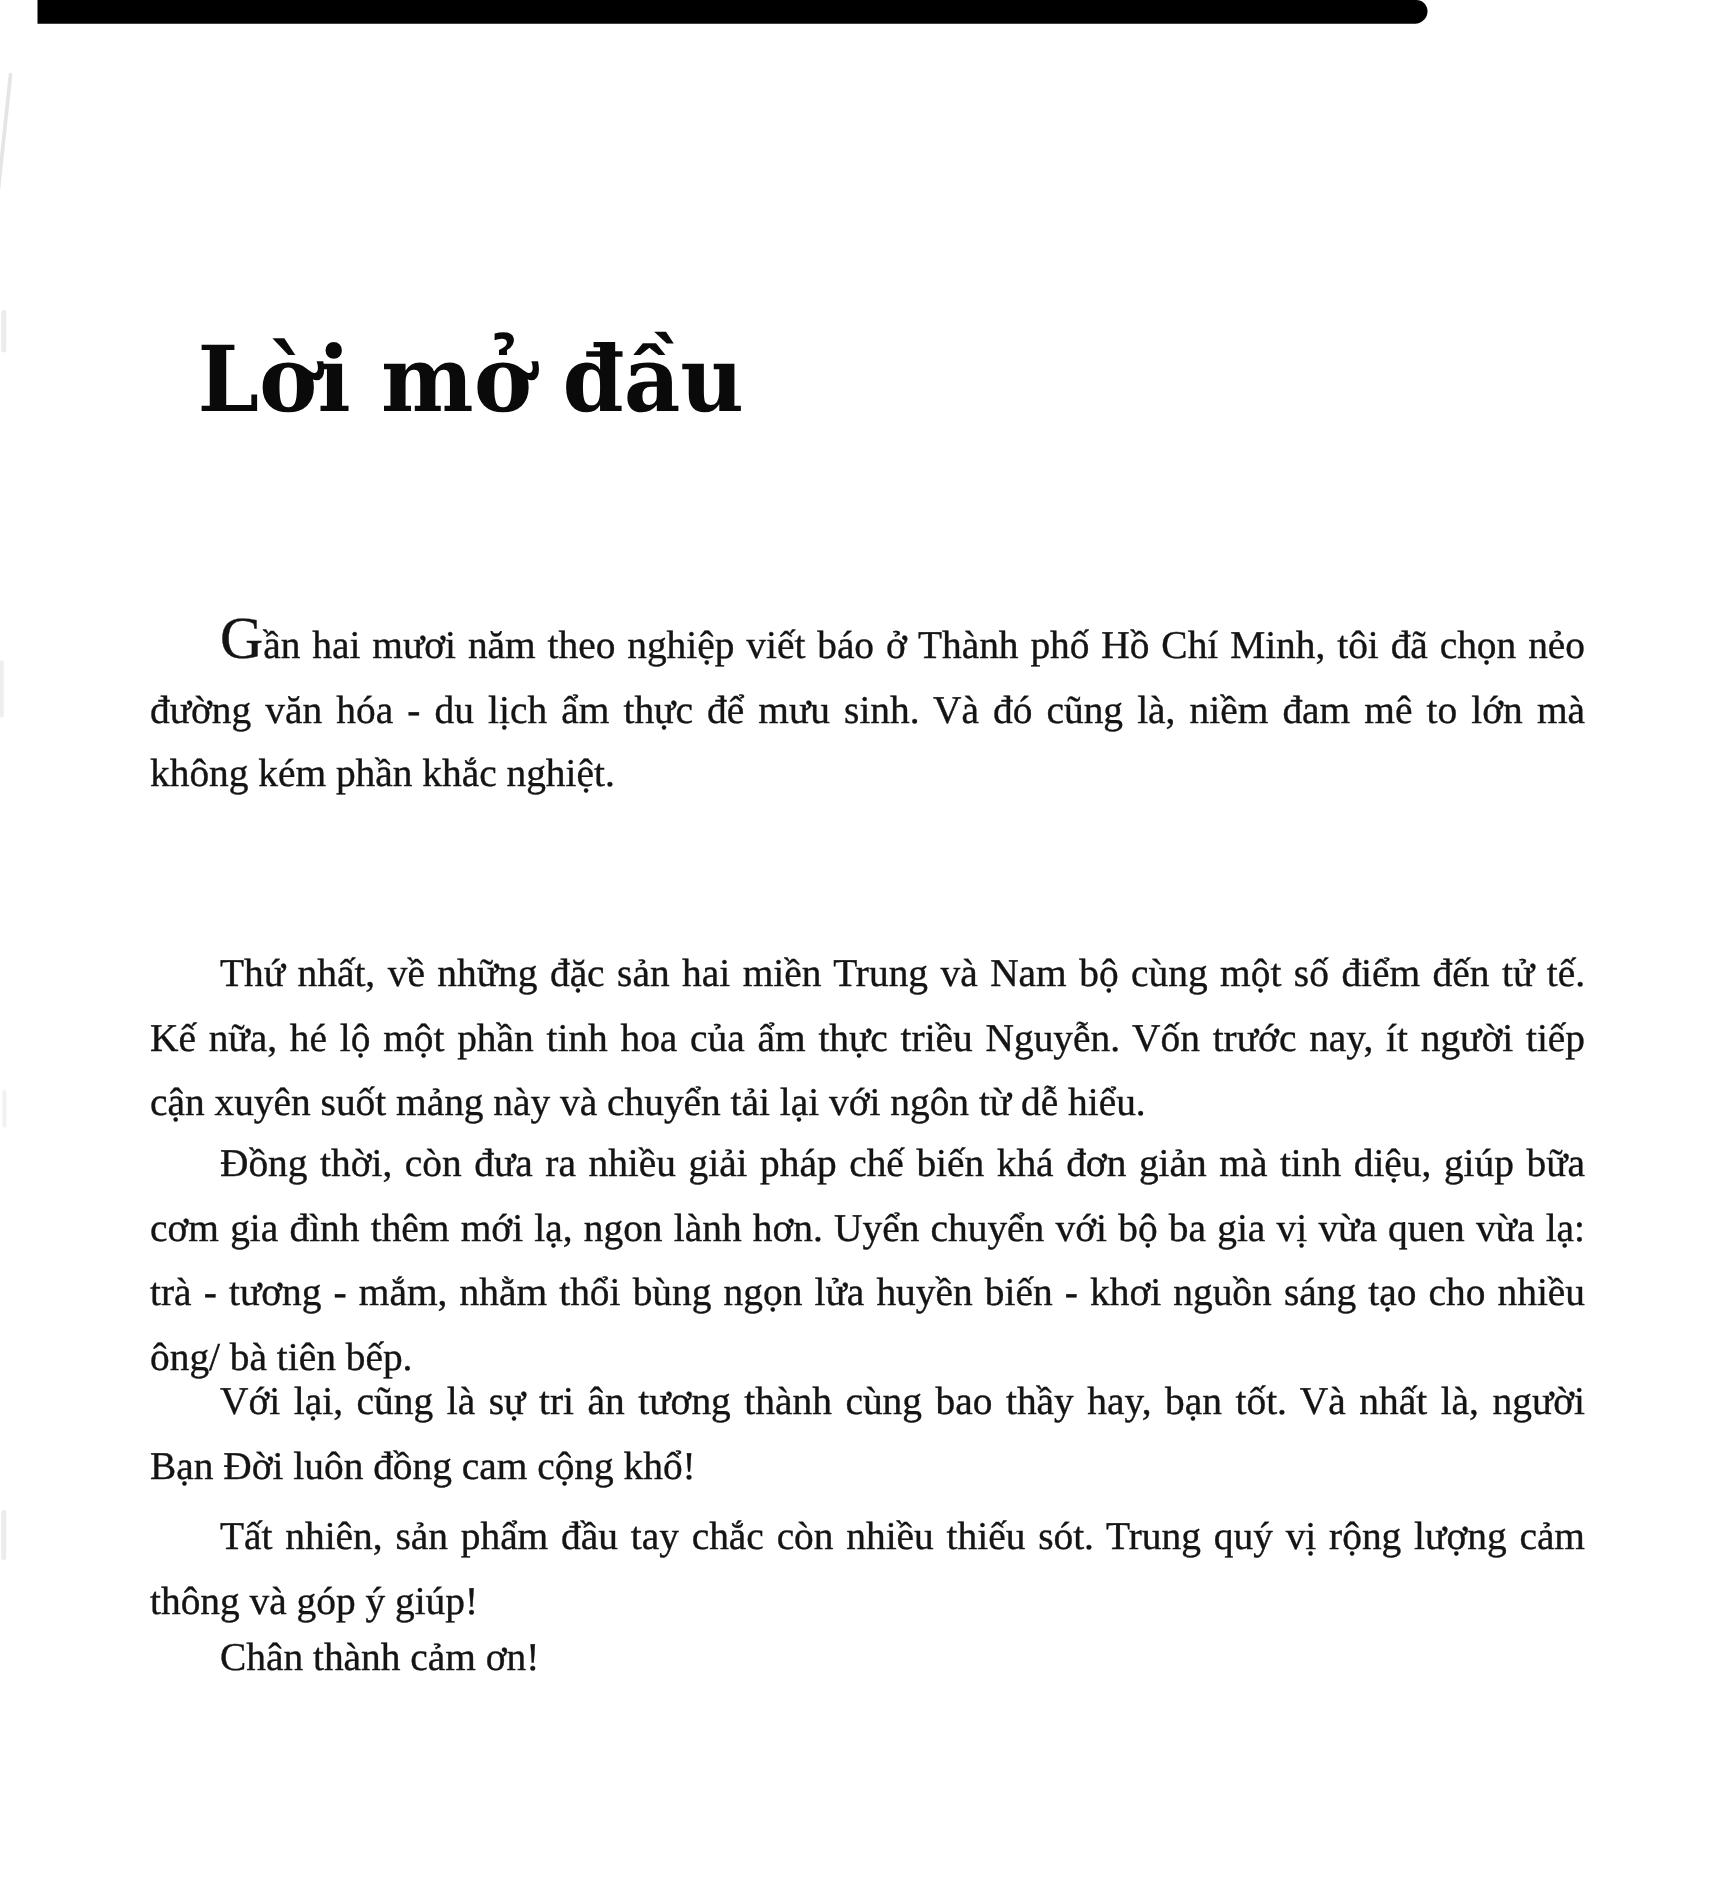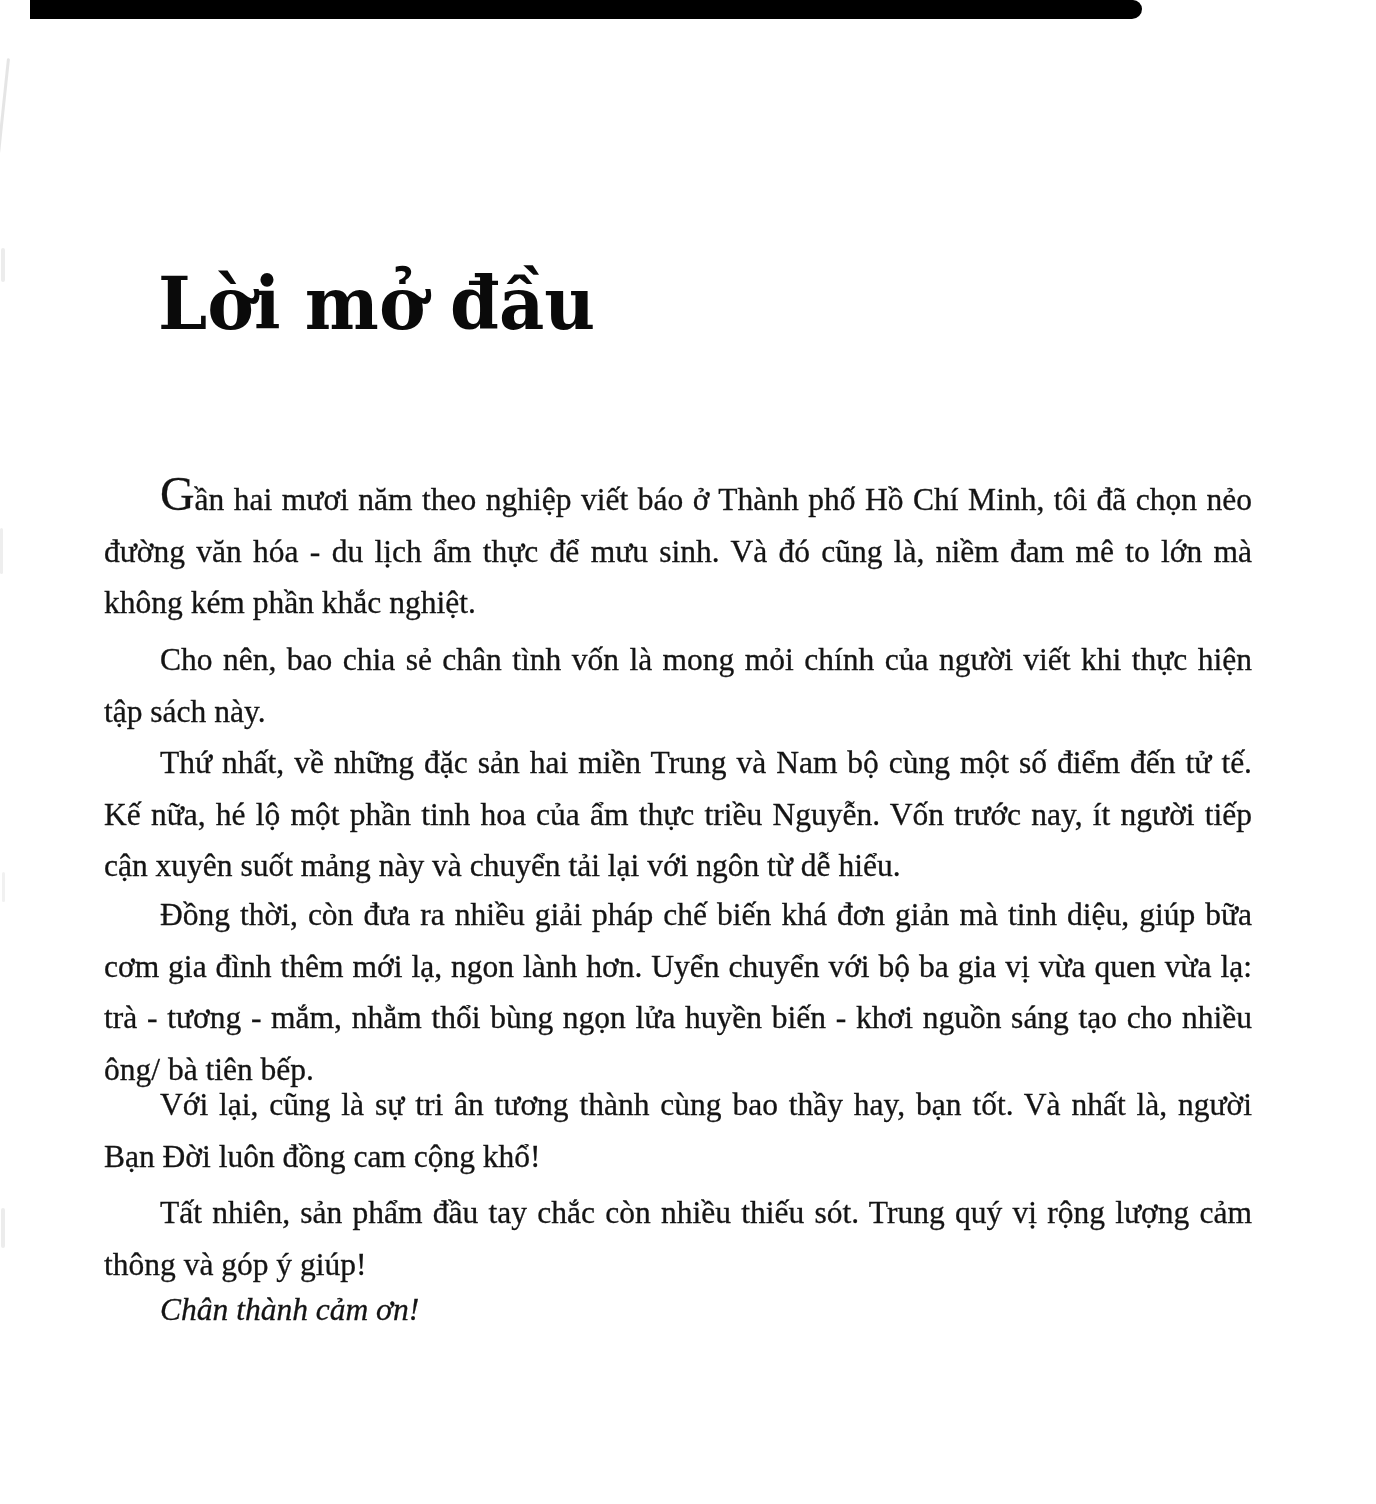--- a/index.html
+++ b/index.html
@@ -51,36 +51,36 @@
     letter-spacing: 0px;
     color: #0a0a0a;
     transform: scaleY(1.04);
     transform-origin: top left;
   }
 
   .para {
     position: absolute;
     left: 104px;
     width: 1148px;
-    margin: 0;
+    margin: 16px;
     font-size: 31.5px;
     line-height: 51.5px;
     text-align: justify;
     text-indent: 56px;
     color: var(--ink, #141414);
     -webkit-text-stroke: 0.3px currentColor;
   }
   .para.p0 { top: 474px; }
   .para.p1 { top: 634px; }
   .para.p2 { top: 737px; }
   .para.p3 { top: 889px; }
   .para.p4 { top: 1079px; }
   .para.p5 { top: 1187px; }
   .para.p6 { top: 1284px; }
-  .para.last { text-align: left; font-style: italic; }
+  .para.last { text-align: left; }
   
   .para.p0::first-letter {
     font-size: 152%;
     line-height: 0;
   }
 
   .page-number {
     position: absolute;
     left: 104px;
     top: 1392px;
@@ -101,21 +101,20 @@
 
   <div class="edge-mark m1"></div>
   <div class="edge-mark m2"></div>
   <div class="edge-mark m3"></div>
   <div class="edge-mark m4"></div>
   <div class="edge-mark m5"></div>
 
   <h1 class="title">Lời mở đầu</h1>
 
   <p class="para p0">Gần hai mươi năm theo nghiệp viết báo ở Thành phố Hồ Chí Minh, tôi đã chọn nẻo đường văn hóa - du lịch ẩm thực để mưu sinh. Và đó cũng là, niềm đam mê to lớn mà không kém phần khắc nghiệt.</p>
-  <p class="para p1">Cho nên, bao chia sẻ chân tình vốn là mong mỏi chính của người viết khi thực hiện tập sách này.</p>
   <p class="para p2">Thứ nhất, về những đặc sản hai miền Trung và Nam bộ cùng một số điểm đến tử tế. Kế nữa, hé lộ một phần tinh hoa của ẩm thực triều Nguyễn. Vốn trước nay, ít người tiếp cận xuyên suốt mảng này và chuyển tải lại với ngôn từ dễ hiểu.</p>
   <p class="para p3">Đồng thời, còn đưa ra nhiều giải pháp chế biến khá đơn giản mà tinh diệu, giúp bữa cơm gia đình thêm mới lạ, ngon lành hơn. Uyển chuyển với bộ ba gia vị vừa quen vừa lạ: trà - tương - mắm, nhằm thổi bùng ngọn lửa huyền biến - khơi nguồn sáng tạo cho nhiều ông/ bà tiên bếp.</p>
   <p class="para p4">Với lại, cũng là sự tri ân tương thành cùng bao thầy hay, bạn tốt. Và nhất là, người Bạn Đời luôn đồng cam cộng khổ!</p>
   <p class="para p5">Tất nhiên, sản phẩm đầu tay chắc còn nhiều thiếu sót. Trung quý vị rộng lượng cảm thông và góp ý giúp!</p>
   <p class="para p6 last">Chân thành cảm ơn!</p>
 
   <div class="page-number">5</div>
 
 </div>
 

